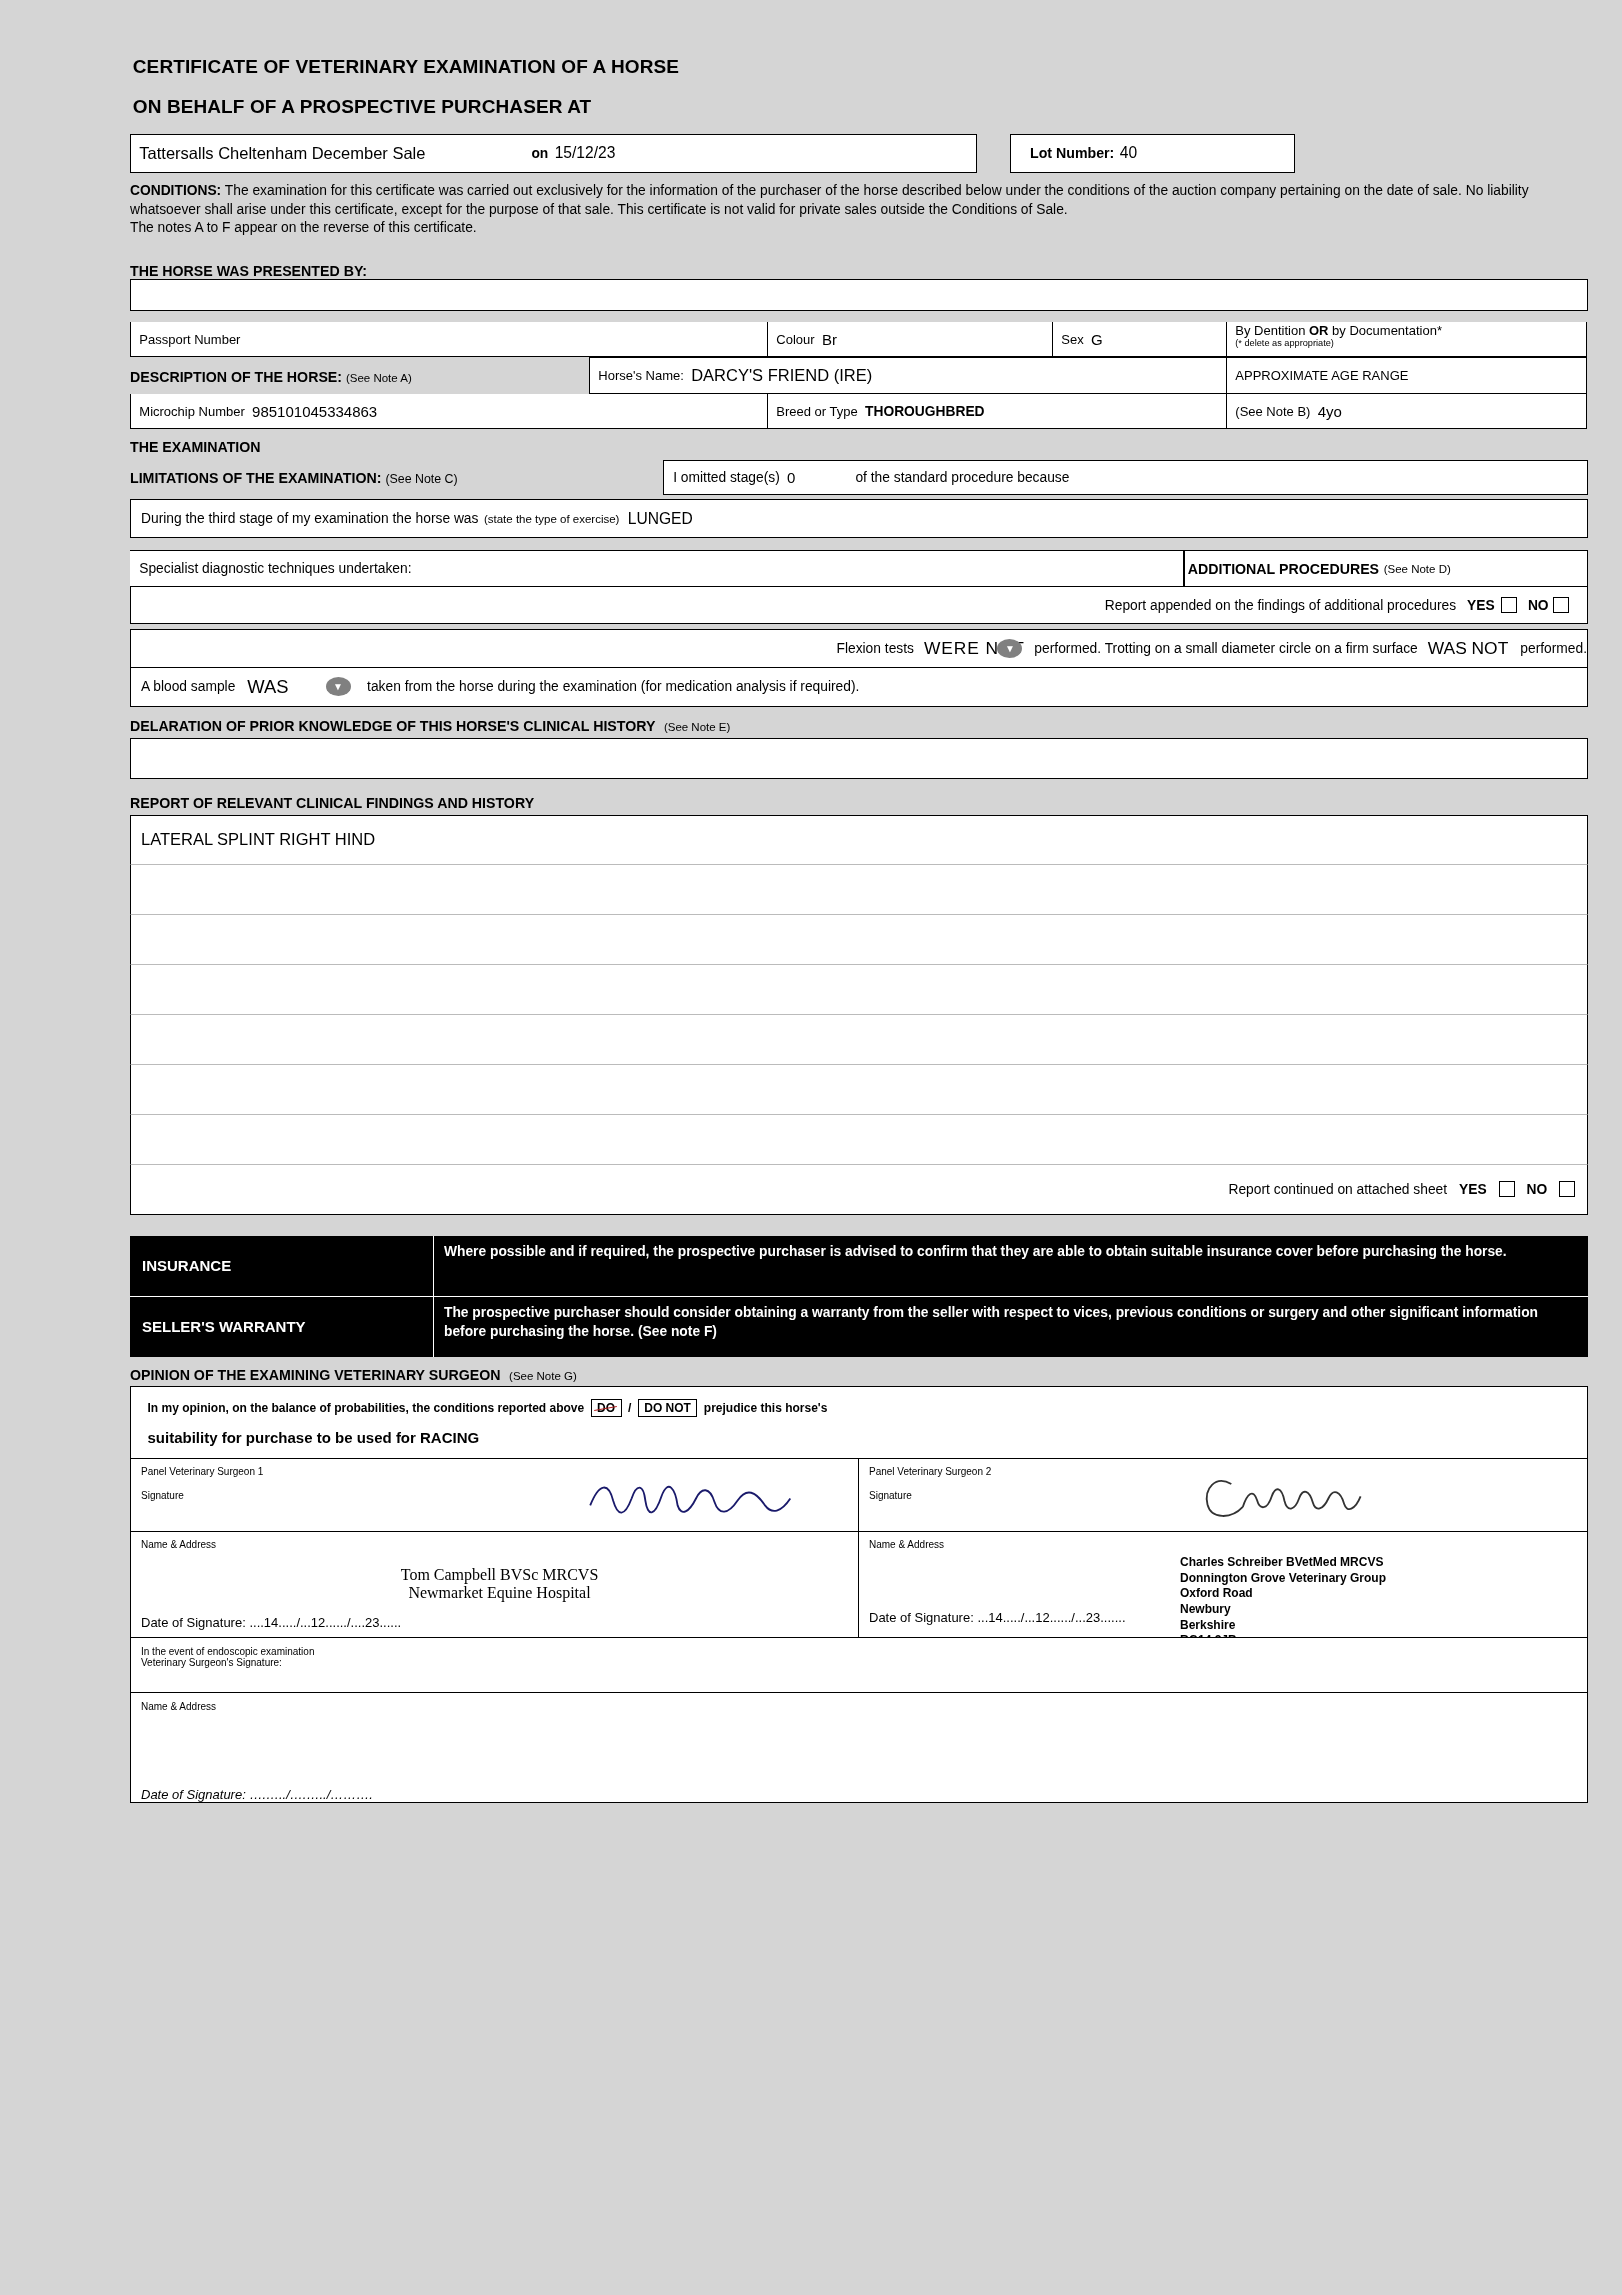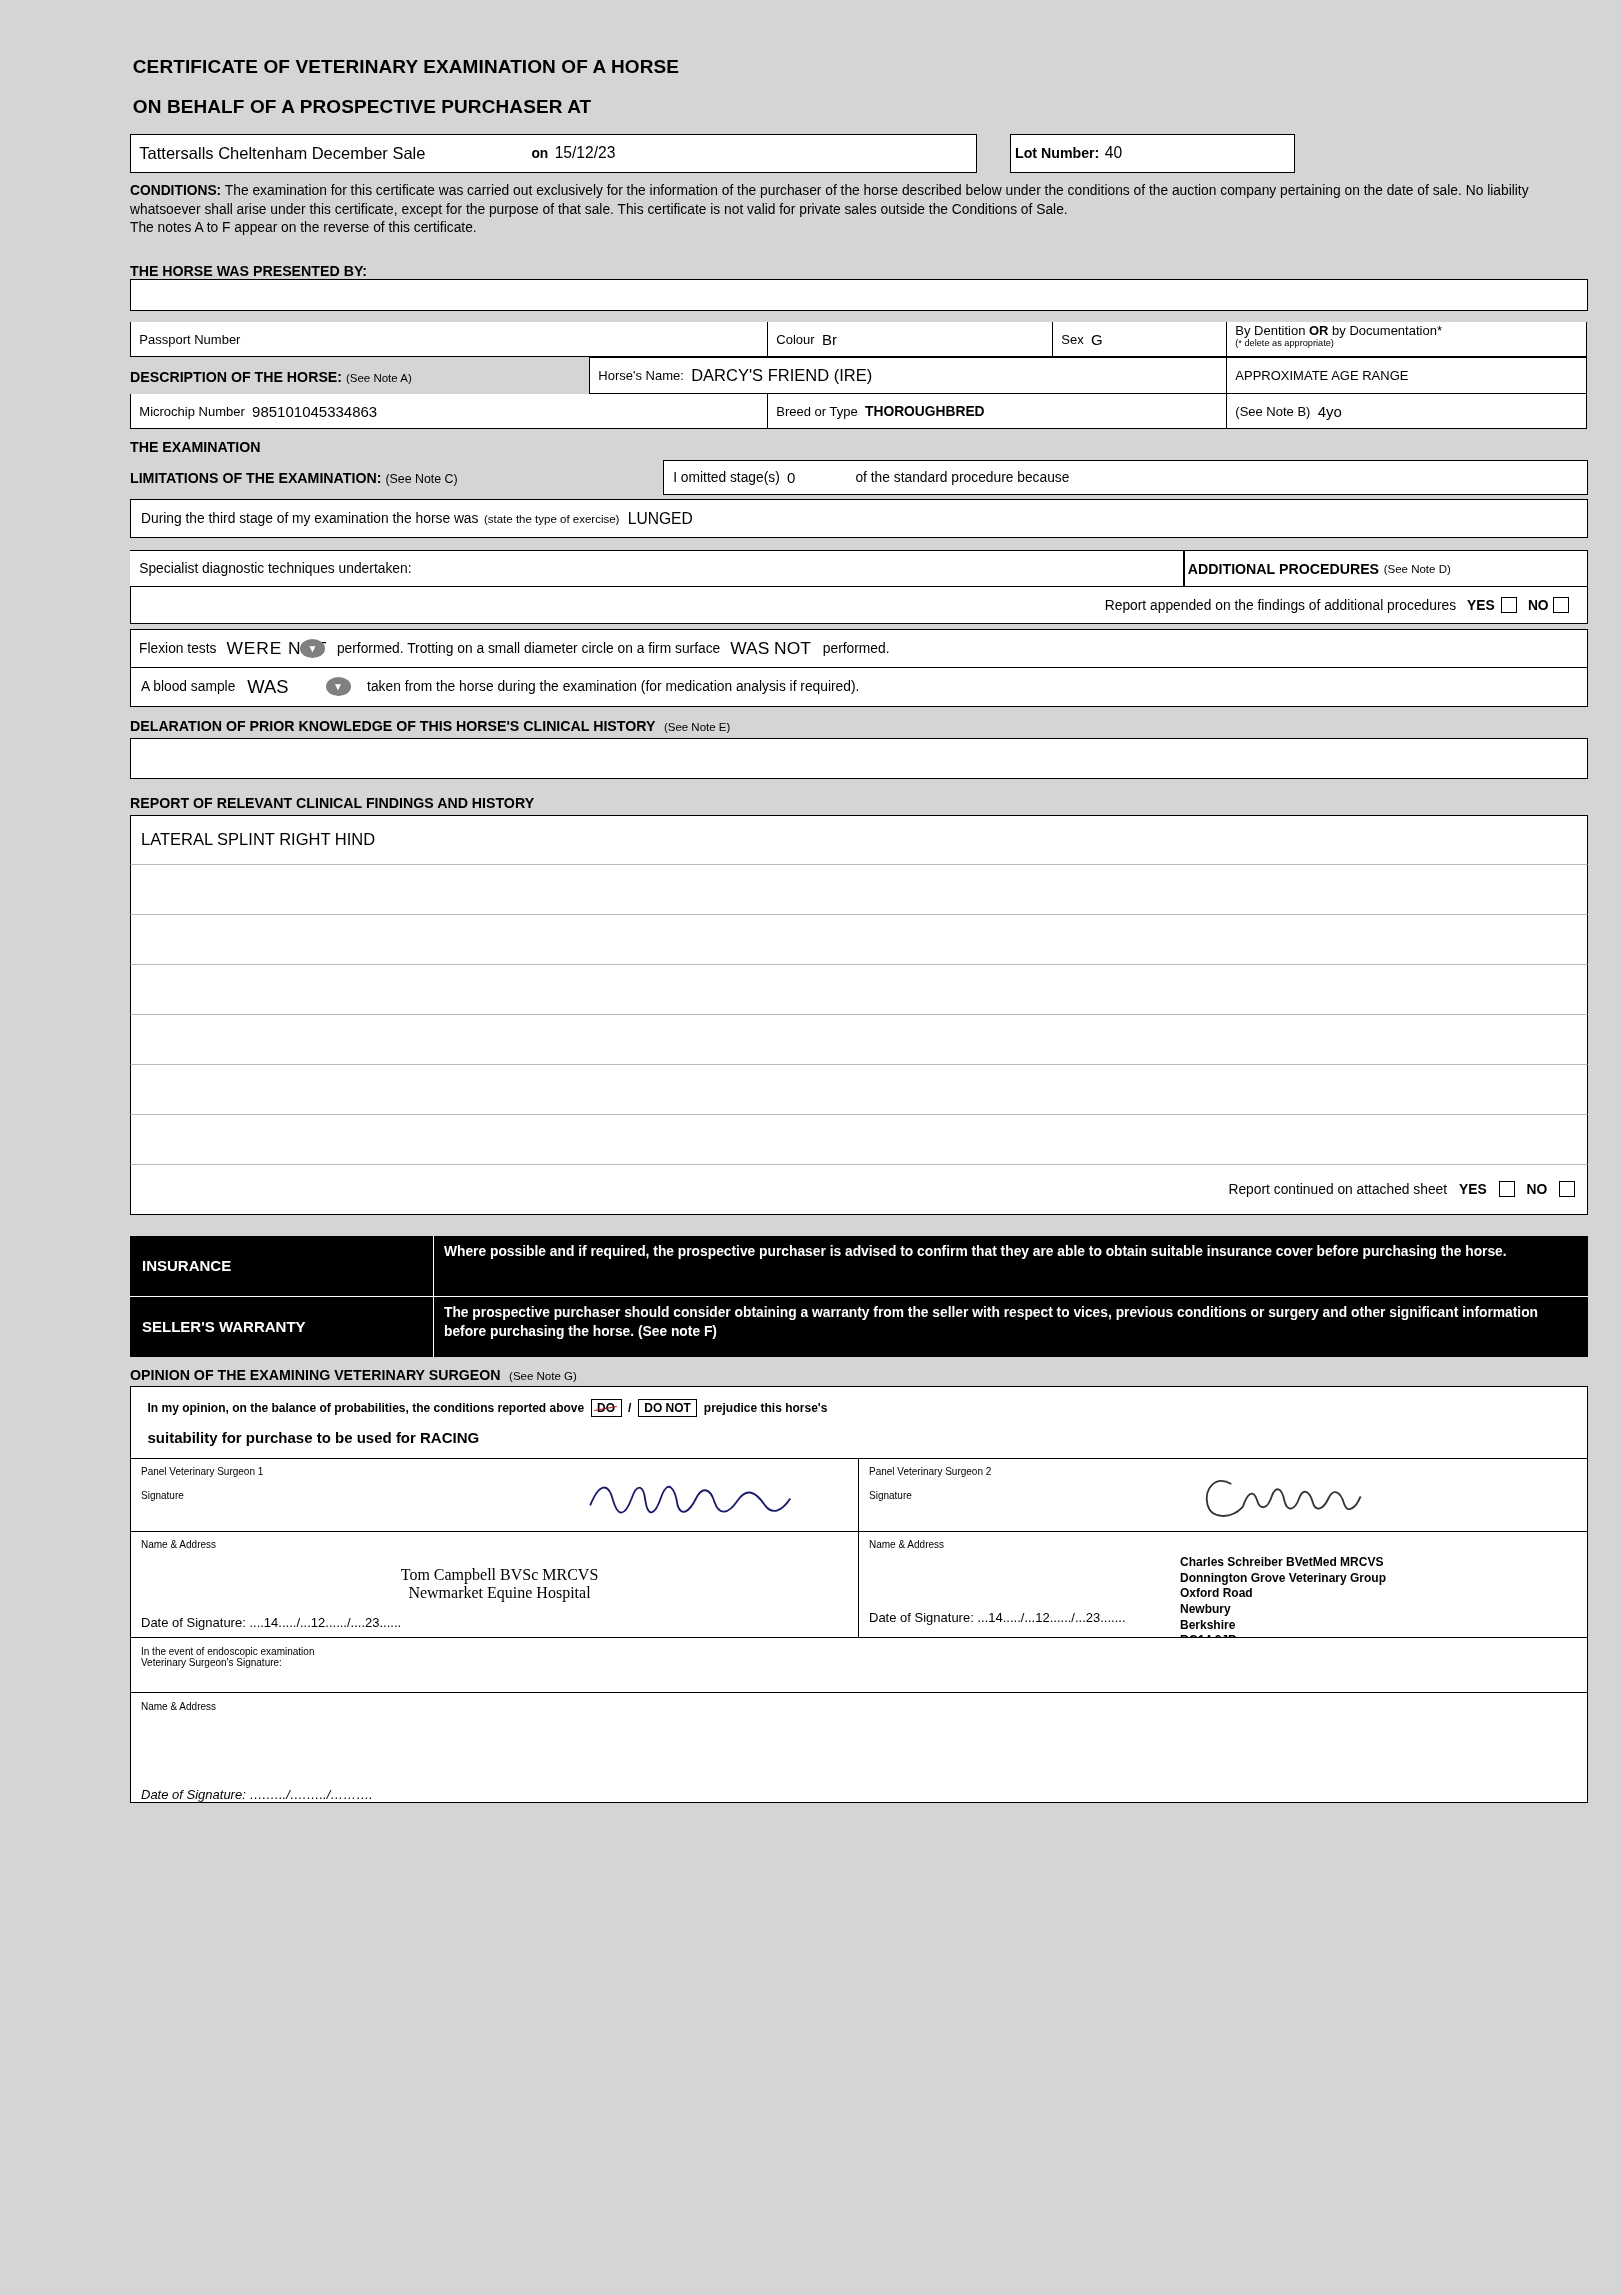--- a/index.html
+++ b/index.html
@@ -63,21 +63,21 @@
     display: flex; align-items: center;
     padding-left: 8.3px;
   }
   .salebox .venue { font-size: 16.5px; }
   .salebox .on { font-weight: bold; font-size: 13.8px; margin-left: 106px; }
   .salebox .date { font-size: 15.6px; margin-left: 6.4px; }
   .lotbox {
     margin-left: 33px;
     width: 285px; height: 39px;
     display: flex; align-items: center;
-    padding-left: 4px;
+    padding-left: 19px;
   }
   .lotbox .lbl { font-weight: bold; font-size: 14.2px; }
   .lotbox .val { font-size: 15.6px; margin-left: 5.5px; }
 
   .conditions {
     margin-top: 9.2px;
     font-size: 13.8px;
     line-height: 1.33;
   }
   .conditions b { font-weight: bold; }
@@ -341,21 +341,21 @@
     </div>
 
     <div class="bx fullrow" style="height:37px;display:flex;align-items:center;justify-content:flex-end;padding-right:18px;border-top:none;">
       <span class="lbl">Report appended on the findings of additional procedures</span>
       <span class="bold" style="margin-left:11px;">YES</span>
       <span class="chk" style="margin-left:6.4px;"></span>
       <span class="bold" style="margin-left:11px;">NO</span>
       <span class="chk" style="margin-left:4.6px;"></span>
     </div>
 
-    <div class="bx fullrow" style="height:39px;display:flex;align-items:center;padding-left:8px;margin-top:4.6px;">
+    <div class="bx fullrow" style="height:39px;display:flex;align-items:center;padding-left:8px;margin-top:4.6px;justify-content:flex-end;">
       <span class="lbl">Flexion tests</span>
       <span class="hand" style="margin-left:10px;font-size:17.4px;letter-spacing:0.9px;">WERE NOT</span>
       <span class="dd" style="margin-left:-27.5px;">▼</span>
       <span class="lbl" style="margin-left:12px;">performed. Trotting on a small diameter circle on a firm surface</span>
       <span class="hand" style="margin-left:10px;font-size:17.4px;">WAS NOT</span>
       <span class="lbl" style="margin-left:12px;">performed.</span>
     </div>
 
     <div class="bx fullrow" style="height:39px;display:flex;align-items:center;padding-left:10px;border-top:none;">
       <span class="lbl">A blood sample</span>

